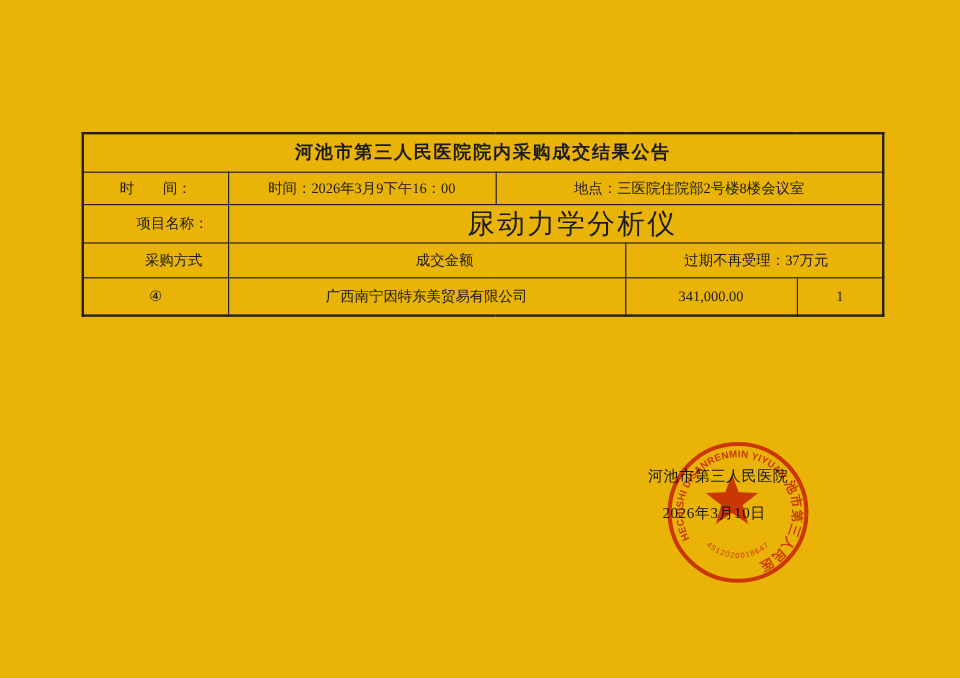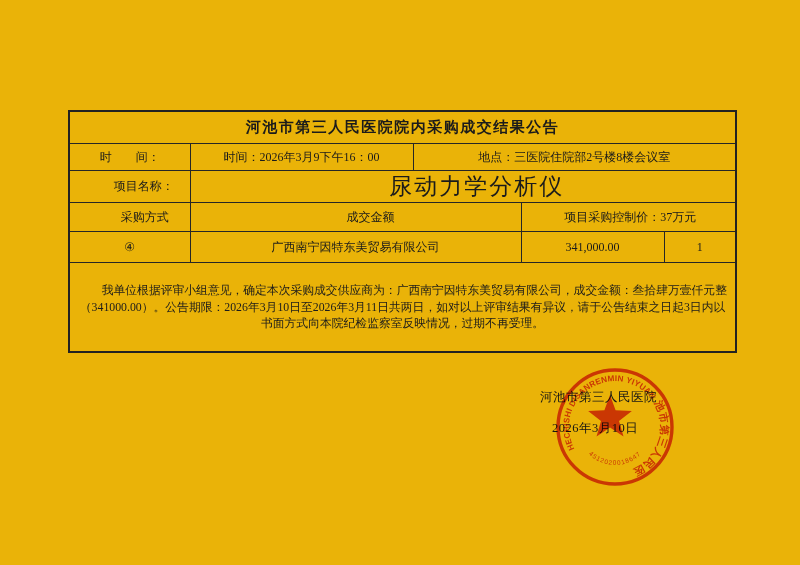--- a/index.html
+++ b/index.html
@@ -78,32 +78,27 @@
       <td class="left">时间：2026年3月9下午16：00</td>
       <td colspan="3">地点：三医院住院部2号楼8楼会议室</td>
     </tr>
     <tr class="r-project">
       <td>项目名称：</td>
       <td class="project-name" colspan="4">尿动力学分析仪</td>
     </tr>
     <tr class="r-method">
       <td>采购方式</td>
       <td colspan="2">成交金额</td>
-      <td class="left" colspan="2" style="padding-left:8px">项目采购控制价：37万元</td>
+      <td class="left" colspan="2" style="padding-left:8px">过期不再受理：37万元</td>
     </tr>
     <tr class="r-data">
       <td>④</td>
       <td colspan="2">广西南宁因特东美贸易有限公司</td>
       <td>341,000.00</td>
       <td>1</td>
-    </tr>
-    <tr>
-      <td class="notice-cell" colspan="5">
-        <span class="indent">我单位根据评审小组意见，确定本次采购成交供应商为：广西南宁因特东美贸易有限公司，成交金额：叁拾肆万壹仟元整（341000.00）。公告期限：2026年3月10日至2026年3月11日共两日，如对以上评审结果有异议，请于公告结束之日起3日内以书面方式向本院纪检监察室反映情况，过期不再受理。</span>
-      </td>
     </tr>
   </tbody>
     </table>
 
   <div class="sig sig-org">河池市第三人民医院</div>
   <div class="sig sig-date">2026年3月10日</div>
 
   <svg class="seal" viewBox="0 0 174 174">
     <defs>
       <path id="arcLatin" d="M45.3,106.4 A46,46 0 0 1 122.2,57.4"></path>

